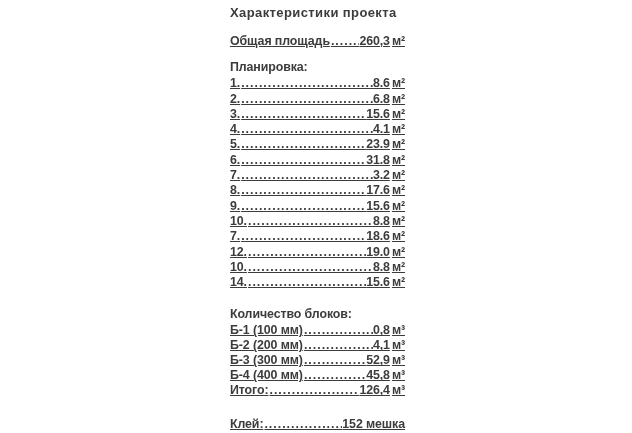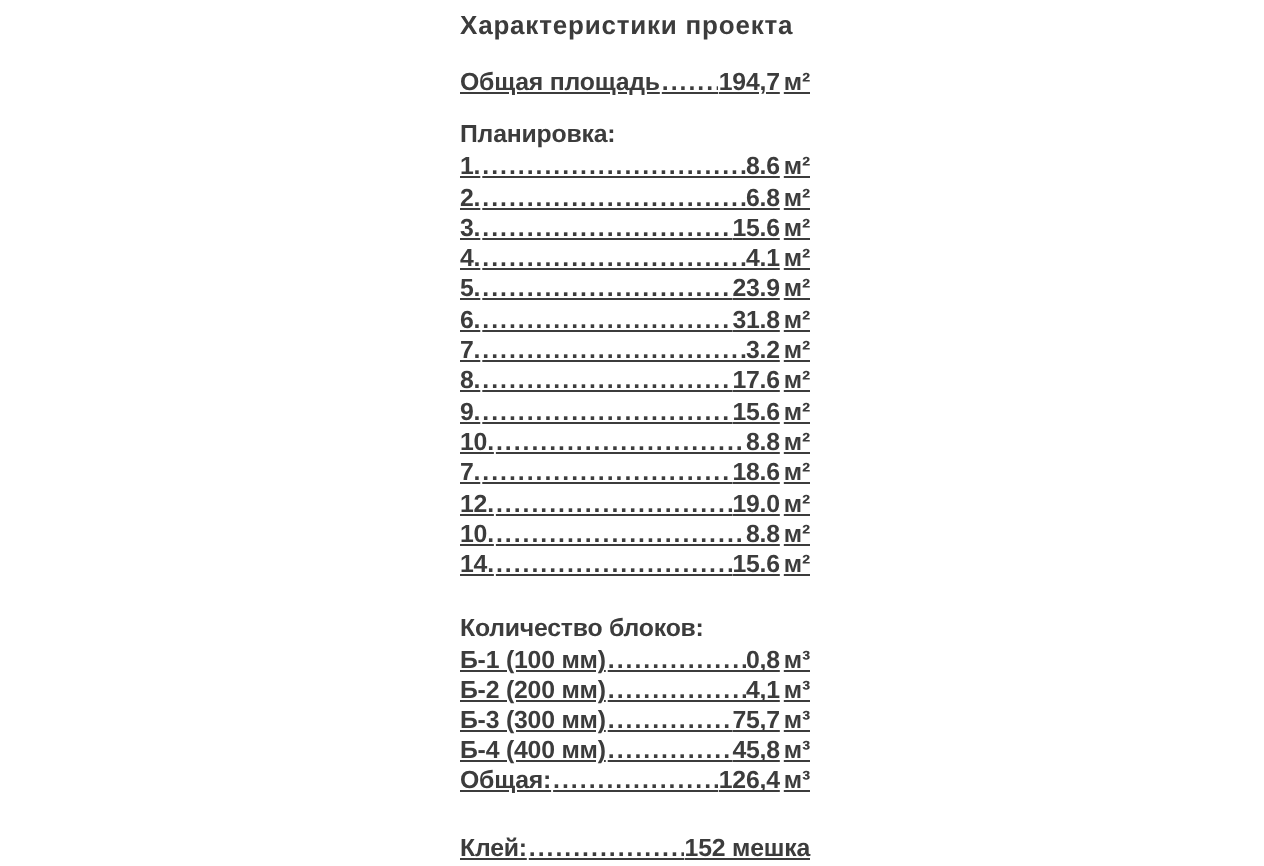--- a/index.html
+++ b/index.html
@@ -55,21 +55,21 @@
 </head>
 <body>
 
 <div class="doc">
 
   <div class="title">Характеристики проекта</div>
 
   <div class="row total-row">
     <span class="label">Общая площадь</span>
     <span class="leader">....................................................................................</span>
-    <span class="val"><span>194,7</span><span class="unit">м²</span></span>
+    <span class="val"><span>260,3</span><span class="unit">м²</span></span>
   </div>
 
   <div class="sec-heading">Планировка:</div>
 
   <div class="plan-list">
     <div class="row">
       <span class="num">1.</span>
       <span class="leader">....................................................................................</span>
       <span class="val"><span>8.6</span><span class="unit">м²</span></span>
     </div>
@@ -149,30 +149,30 @@
       <span class="val"><span>0,8</span><span class="unit">м³</span></span>
     </div>
     <div class="row">
       <span class="label">Б-2 (200 мм)</span>
       <span class="leader">....................................................................................</span>
       <span class="val"><span>4,1</span><span class="unit">м³</span></span>
     </div>
     <div class="row">
       <span class="label">Б-3 (300 мм)</span>
       <span class="leader">....................................................................................</span>
-      <span class="val"><span>75,7</span><span class="unit">м³</span></span>
+      <span class="val"><span>52,9</span><span class="unit">м³</span></span>
     </div>
     <div class="row">
       <span class="label">Б-4 (400 мм)</span>
       <span class="leader">....................................................................................</span>
       <span class="val"><span>45,8</span><span class="unit">м³</span></span>
     </div>
 
     <div class="row">
-      <span class="label">Общая:</span>
+      <span class="label">Итого:</span>
       <span class="leader">....................................................................................</span>
       <span class="val"><span>126,4</span><span class="unit">м³</span></span>
     </div>
   </div>
 
   <div class="row glue-row">
     <span class="label">Клей:</span>
     <span class="leader">....................................................................................</span>
     <span class="val">152 мешка</span>
   </div>

